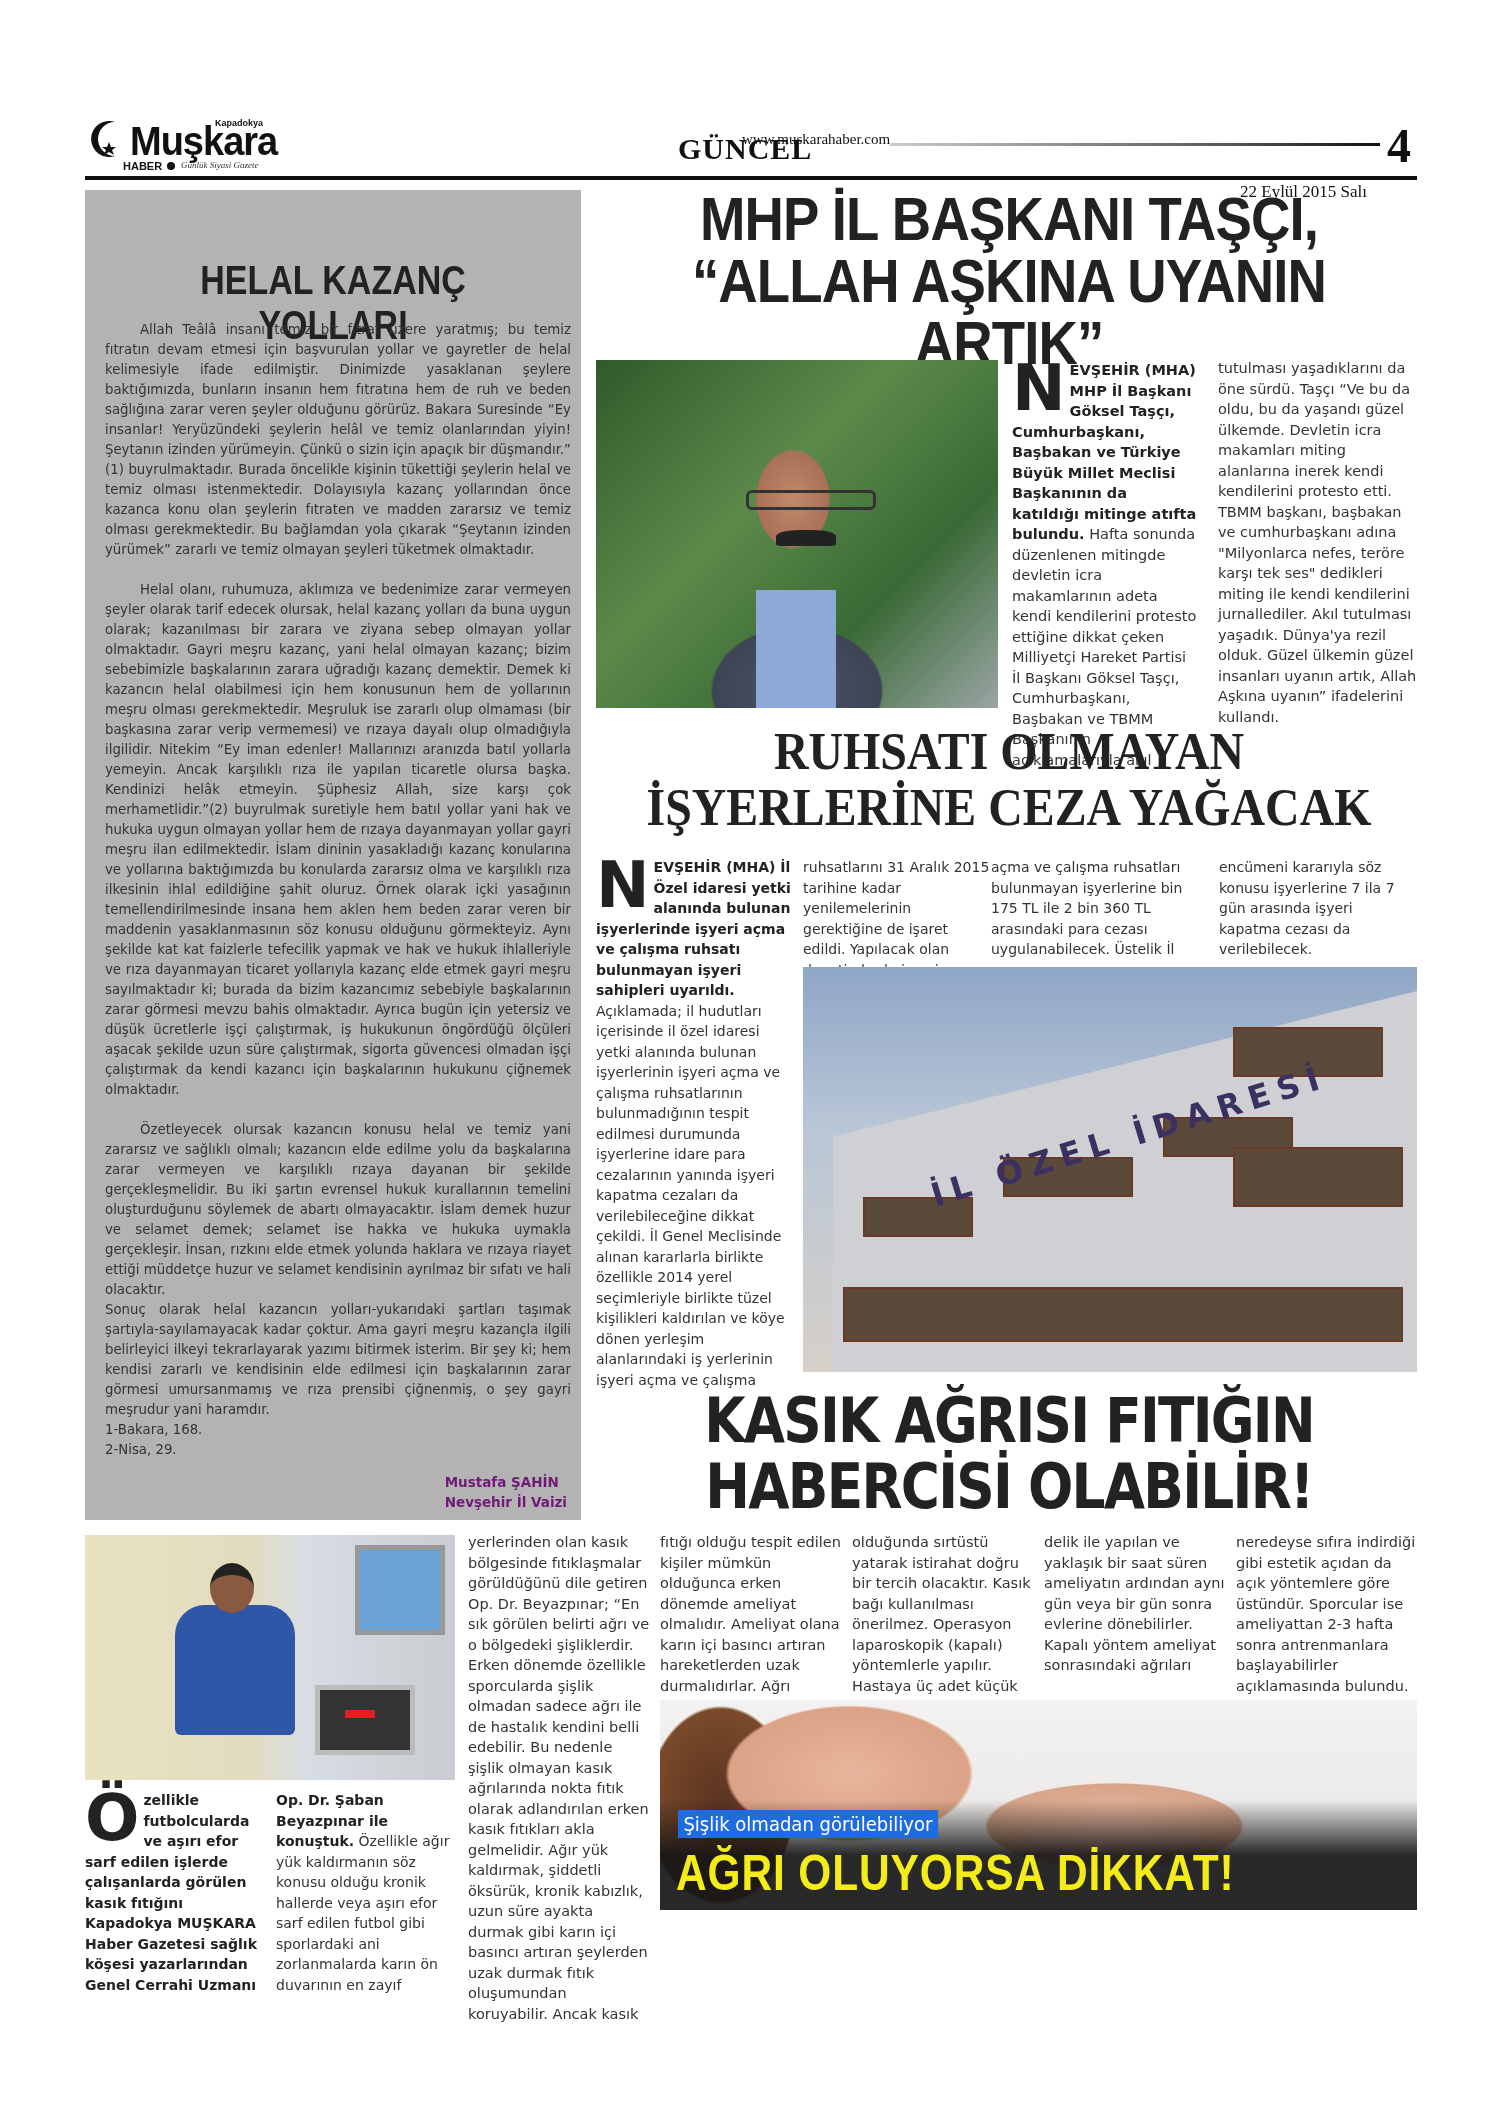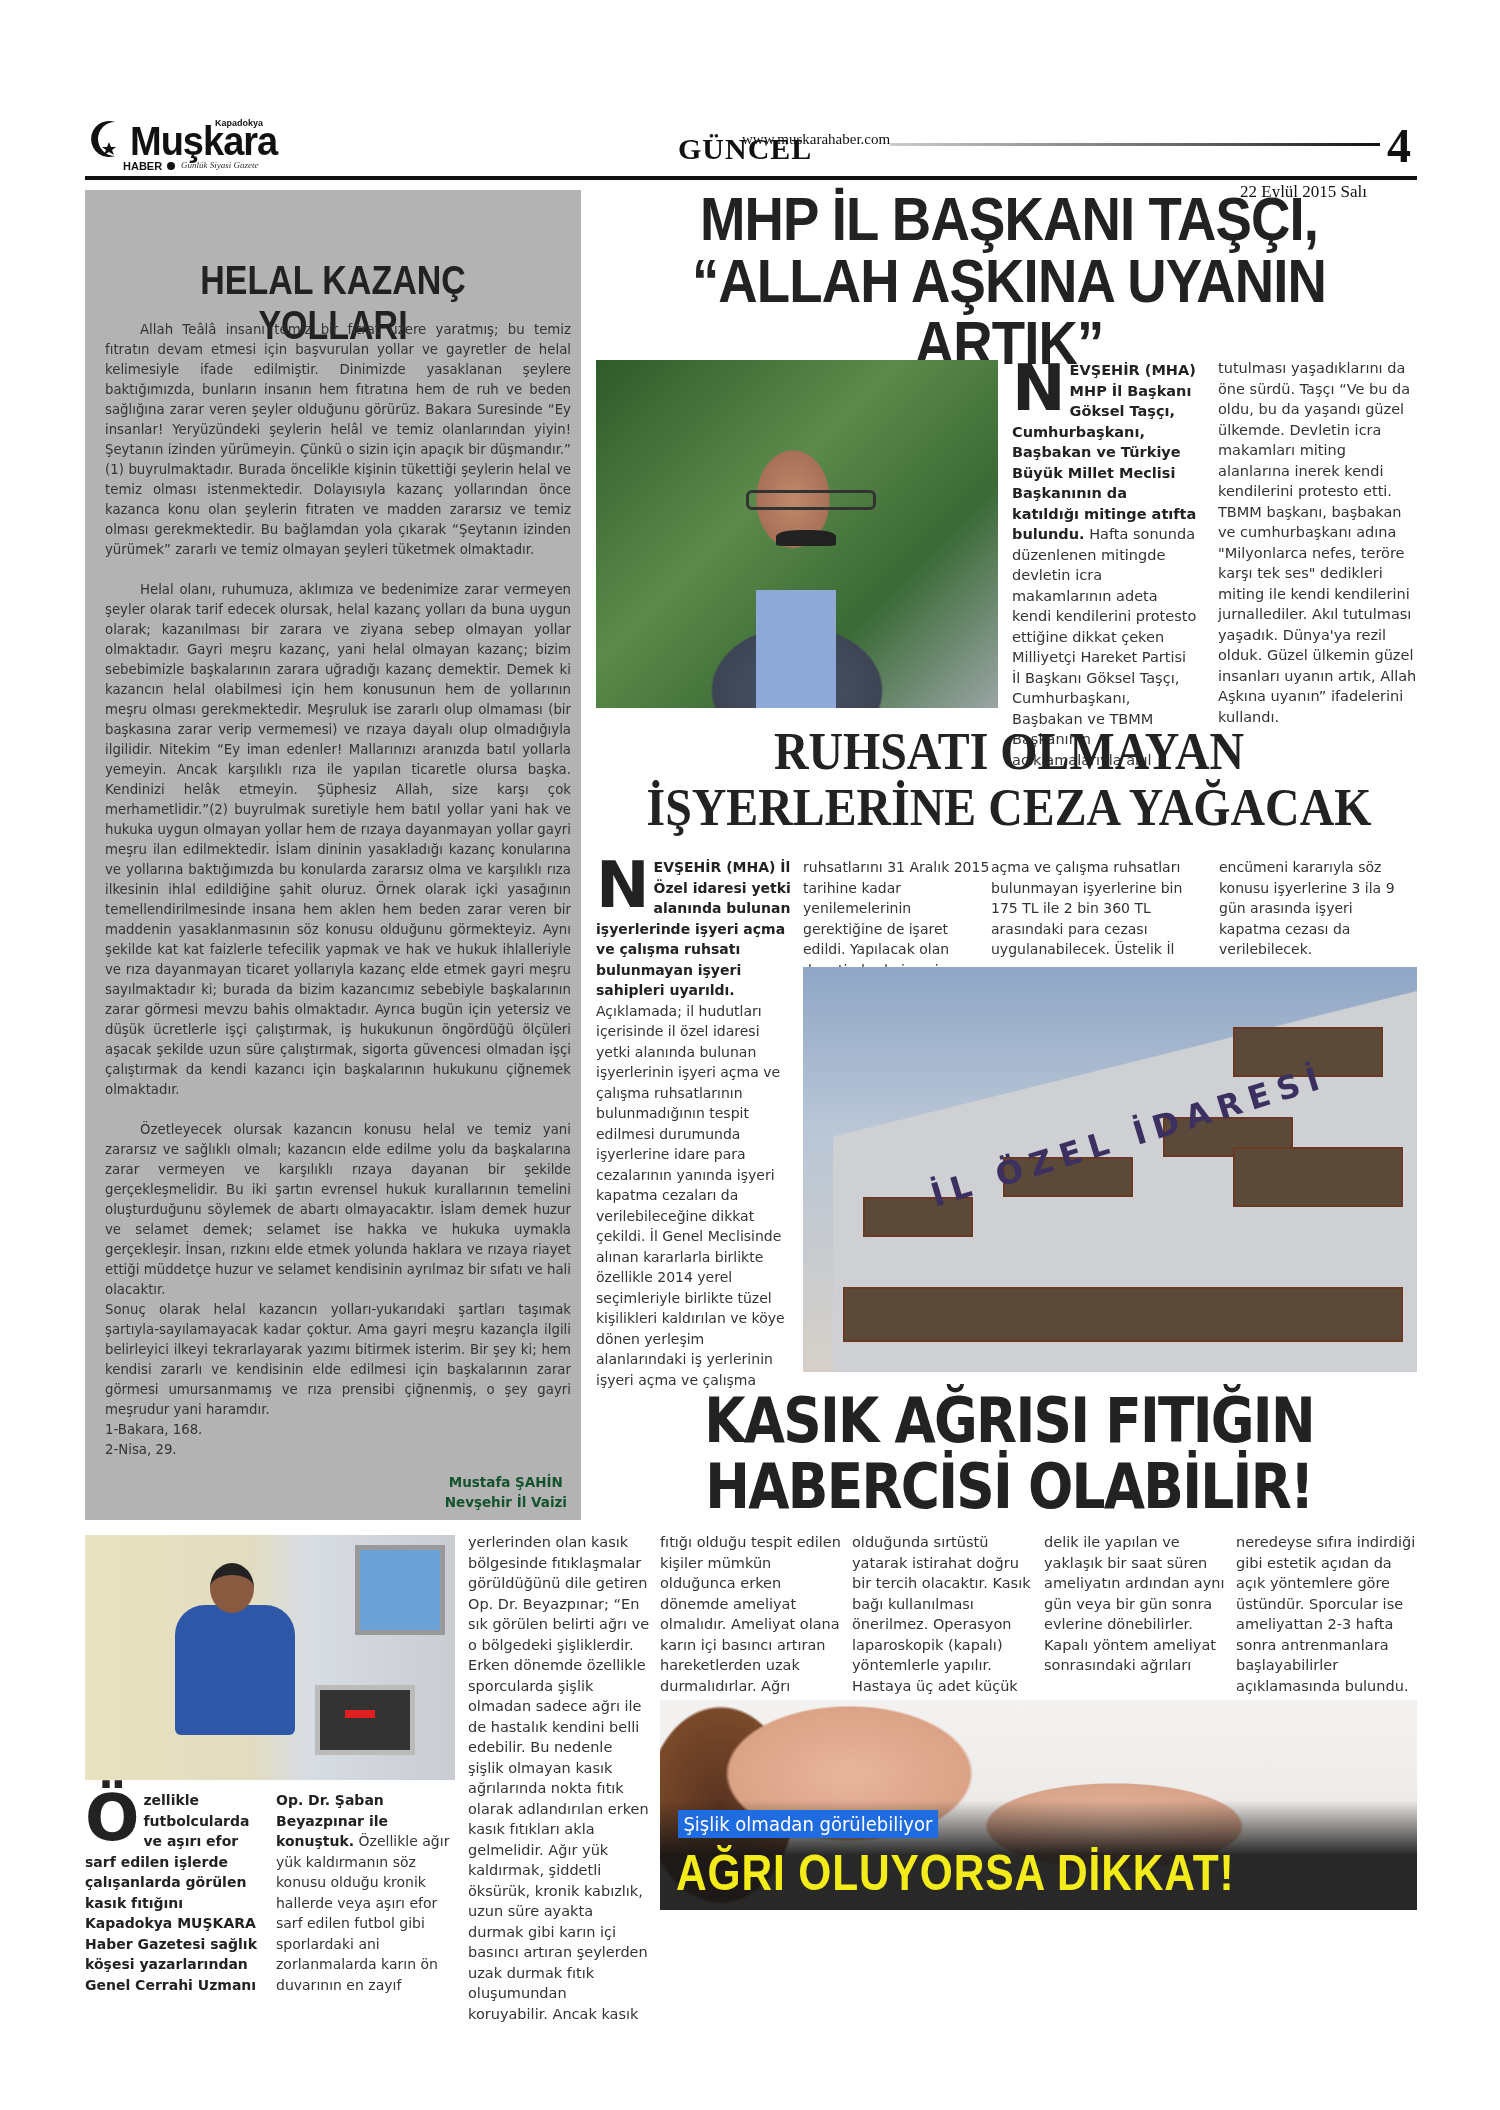--- a/index.html
+++ b/index.html
@@ -23,21 +23,21 @@
 
 #column-box{left:85px;top:190px;width:496px;height:1330px;background:#b3b3b3;}
 #column-banner{left:18px;top:10px;width:460px;height:54px;background:#fff;
  clip-path:polygon(4% 0,96% 0,100% 50%,96% 100%,4% 100%,0 50%);}
 #column-banner-text{left:0;top:10px;width:460px;text-align:center;font:900 32px "DejaVu Sans",sans-serif;color:#222;letter-spacing:1px;}
 #column-title{left:0;top:68px;width:496px;text-align:center;font:900 40px "Liberation Sans",sans-serif;color:#222;transform:scaleX(0.85);letter-spacing:0px;}
 #column-body{left:20px;top:130px;width:466px;font:13.3px "DejaVu Sans",sans-serif;line-height:20px;color:#333;text-align:justify;}
 #column-body p{text-indent:35px;}
 #column-body p.noind{text-indent:0;}
 #column-body p.gap{margin-top:20px;}
-#author{right:14px;bottom:8px;text-align:center;font:bold 13.5px "DejaVu Sans",sans-serif;line-height:20px;color:#14532d;}
+#author{right:14px;bottom:8px;text-align:left;font:bold 13.5px "DejaVu Sans",sans-serif;line-height:20px;color:#701a75;}
 
 #mhp-headline{left:596px;top:188px;width:826px;text-align:center;font:900 62px "Liberation Sans",sans-serif;line-height:62px;color:#222;transform:scaleX(0.88);transform-origin:center top;letter-spacing:-1px;}
 #mhp-photo{left:596px;top:360px;width:402px;height:348px;background:
  radial-gradient(ellipse 60px 80px at 49% 40%,#c08a6a 0,#a87058 60%,transparent 62%),
  radial-gradient(ellipse 120px 90px at 50% 95%,#4a5466 0,#3d4555 70%,transparent 72%),
  linear-gradient(135deg,#2f5a2a,#5c8a4a 40%,#3a6a35 70%,#9aa5a5);overflow:hidden;}
 #mhp-photo .shirt{position:absolute;left:160px;top:230px;width:80px;height:118px;background:#8ea8d8;}
 #mhp-photo .mustache{position:absolute;left:180px;top:170px;width:60px;height:16px;background:#222;border-radius:40% 40% 10% 10%;}
 #mhp-photo .glasses{position:absolute;left:150px;top:130px;width:130px;height:20px;border:3px solid #333;border-radius:6px;}
 .col-text{font:14.5px "DejaVu Sans",sans-serif;line-height:20.5px;color:#333;}
@@ -142,21 +142,21 @@
   <div>RUHSATI OLMAYAN</div>
   <div>İŞYERLERİNE CEZA YAĞACAK</div>
 </div>
 <div id="ruhsat-col1" class="abs col-text" style="width:198px;font-size:14px;">
   <span class="dropcap">N</span>
   <b>EVŞEHİR (MHA) İl Özel idaresi yetki alanında bulunan işyerlerinde işyeri açma ve çalışma ruhsatı bulunmayan işyeri sahipleri uyarıldı.</b>
   <span>Açıklamada; il hudutları içerisinde il özel idaresi yetki alanında bulunan işyerlerinin işyeri açma ve çalışma ruhsatlarının bulunmadığının tespit edilmesi durumunda işyerlerine idare para cezalarının yanında işyeri kapatma cezaları da verilebileceğine dikkat çekildi. İl Genel Meclisinde alınan kararlarla birlikte özellikle 2014 yerel seçimleriyle birlikte tüzel kişilikleri kaldırılan ve köye dönen yerleşim alanlarındaki iş yerlerinin işyeri açma ve çalışma</span>
 </div>
 <div id="ruhsat-col2" class="abs col-text" style="left:803px;width:190px;">ruhsatlarını 31 Aralık 2015 tarihine kadar yenilemelerinin gerektiğine de işaret edildi. Yapılacak olan denetimlerde işyeri</div>
 <div id="ruhsat-col3" class="abs col-text" style="left:991px;width:200px;">açma ve çalışma ruhsatları bulunmayan işyerlerine bin 175 TL ile 2 bin 360 TL arasındaki para cezası uygulanabilecek. Üstelik İl</div>
-<div id="ruhsat-col4" class="abs col-text" style="left:1219px;width:195px;">encümeni kararıyla söz konusu işyerlerine 3 ila 9 gün arasında işyeri kapatma cezası da verilebilecek.</div>
+<div id="ruhsat-col4" class="abs col-text" style="left:1219px;width:195px;">encümeni kararıyla söz konusu işyerlerine 7 ila 7 gün arasında işyeri kapatma cezası da verilebilecek.</div>
 <div id="building-photo" class="abs">
   <div class="facade"></div>
   <div class="win" style="left:60px;top:230px;width:110px;height:40px;"></div>
   <div class="win" style="left:200px;top:190px;width:130px;height:40px;"></div>
   <div class="win" style="left:360px;top:150px;width:130px;height:40px;"></div>
   <div class="win" style="left:430px;top:60px;width:150px;height:50px;"></div>
   <div class="win" style="left:40px;top:320px;width:560px;height:55px;"></div>
   <div class="win" style="left:430px;top:180px;width:170px;height:60px;"></div>
   <div id="building-sign">İL ÖZEL İDARESİ</div>
 </div>

